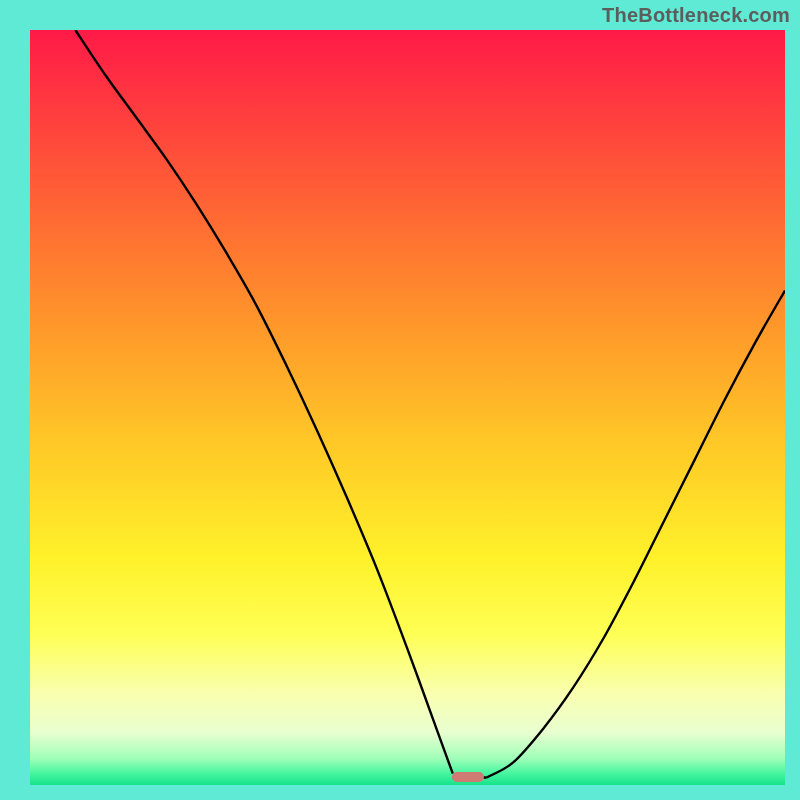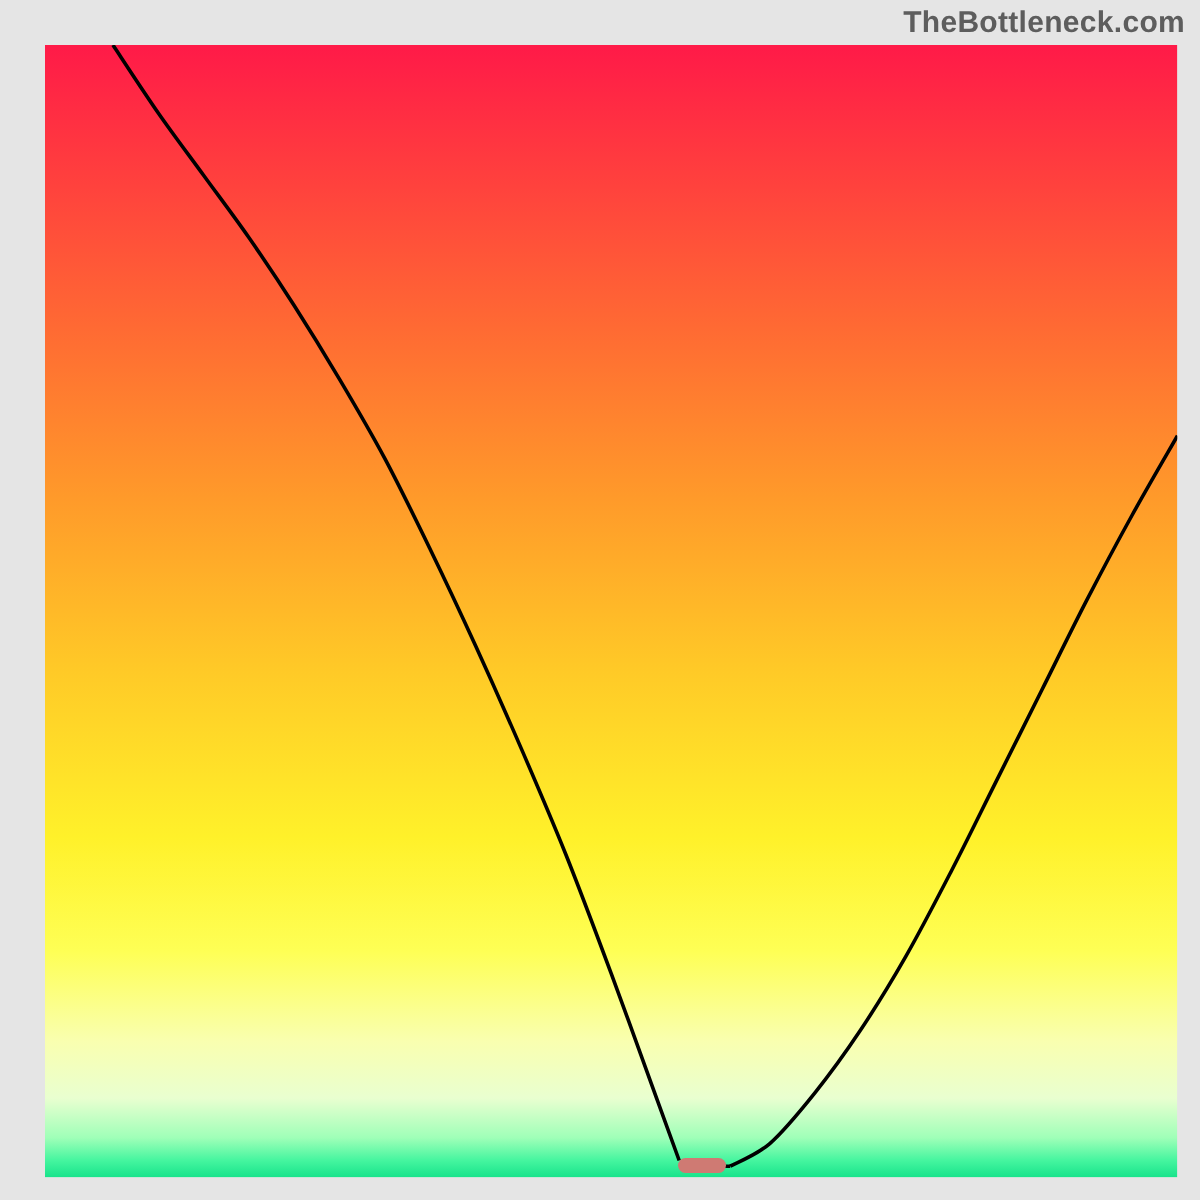--- a/index.html
+++ b/index.html
@@ -8,21 +8,21 @@
     width: 800px;
     height: 800px;
     background: #000;
     overflow: hidden;
     font-family: Arial, Helvetica, sans-serif;
   }
   .frame {
     position: relative;
     width: 800px;
     height: 800px;
-    background: #e5e5e5;
+    background: #5eead4;
   }
   .watermark {
     position: absolute;
     top: 4px;
     right: 10px;
     font-size: 20px;
     font-weight: 600;
     color: #5d5d5d;
     letter-spacing: 0.2px;
     z-index: 10;

